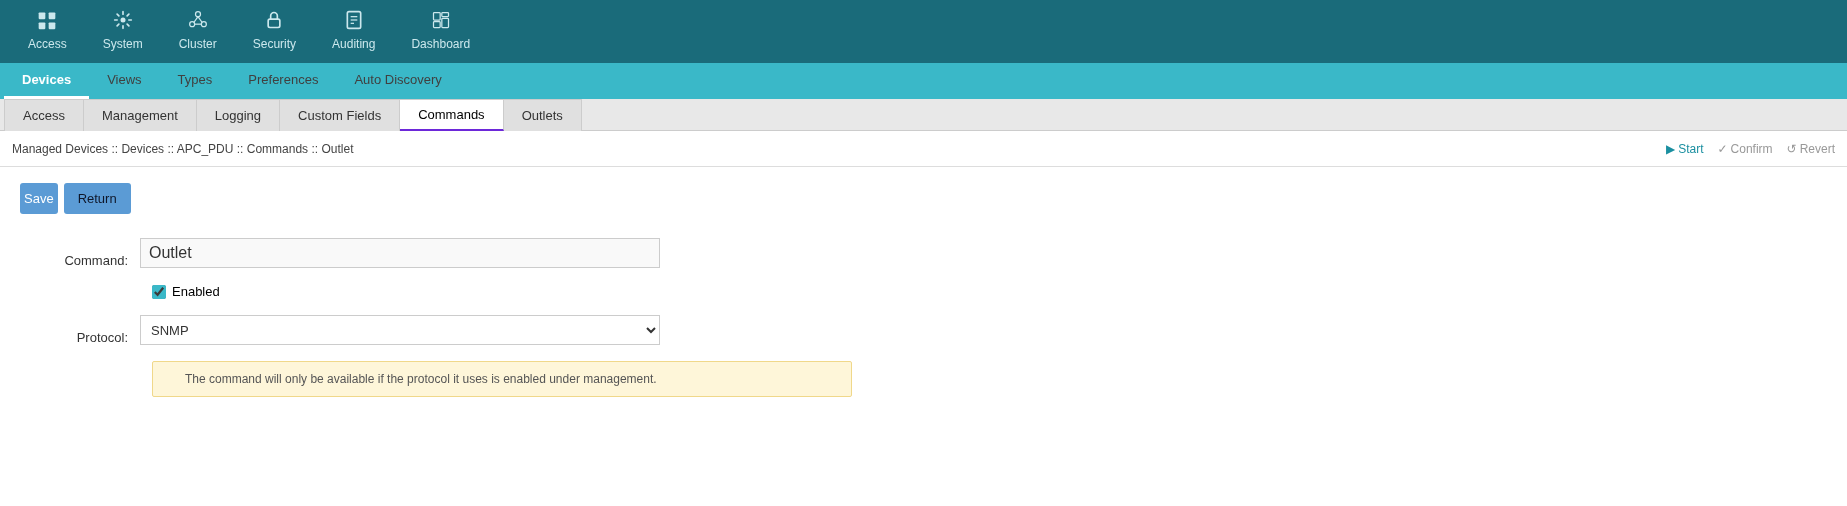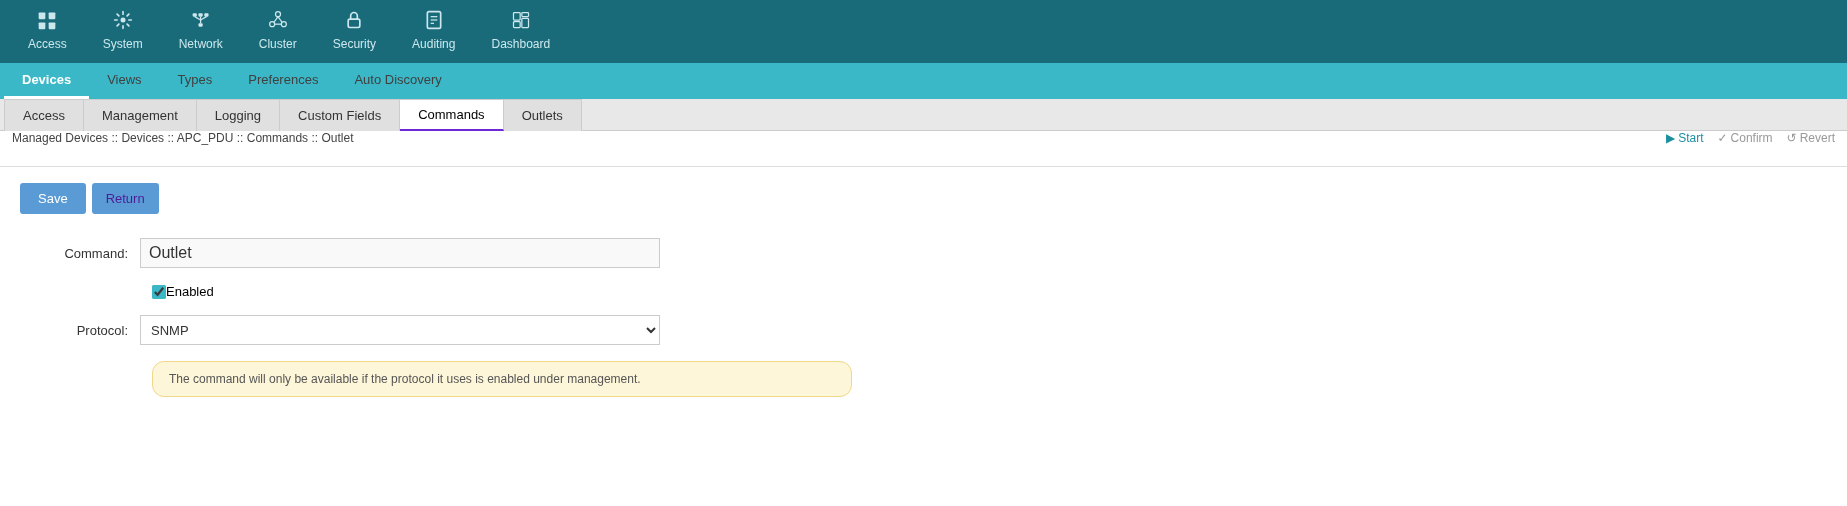--- a/index.html
+++ b/index.html
@@ -72,21 +72,21 @@
       border-right: 1px solid #ccc;
       border-top: 1px solid #ccc;
     }
     .tab-row-item:first-child { border-left: 1px solid #ccc; }
     .tab-row-item.active { background: #fff; color: #000; font-weight: normal; border-bottom: 2px solid #6d28d9; }
 
     
     .breadcrumb-bar {
       background: #fff;
       display: flex;
-      align-items: flex-start;
+      align-items: center;
       justify-content: space-between;
       height: 36px;
       padding: 0 12px;
       border-bottom: 1px solid #ddd;
       font-size: 12px;
       color: #444;
     }
     .breadcrumb-actions {
       display: flex;
       align-items: center;
@@ -107,38 +107,38 @@
 
     .btn-row {
       display: flex;
       gap: 6px;
       margin-bottom: 24px;
     }
     .btn-save {
       background: #5b9bd5;
       color: #fff;
       border: none;
-      padding: 5px 18px;
+      padding: 5px 4px;
       border-radius: 3px;
       cursor: pointer;
       font-size: 13px;
     }
     .btn-return {
       background: #5b9bd5;
-      color: #4c1d95;
+      color: #0f172a;
       border: none;
       padding: 8px 14px;
       border-radius: 3px;
       cursor: pointer;
       font-size: 13px;
     }
 
     .form-row {
       display: flex;
-      align-items: center;
+      align-items: flex-end;
       margin-bottom: 16px;
     }
     .form-label {
       width: 120px;
       text-align: right;
       padding-right: 12px;
       font-size: 13px;
       color: #333;
     }
     .form-input {
@@ -156,38 +156,39 @@
       border: 1px solid #ccc;
       padding: 4px 6px;
       font-size: 13px;
       background: #fff;
       color: #333;
     }
 
     .checkbox-row {
       display: flex;
       align-items: center;
+      gap: 6px;
       margin-bottom: 16px;
       padding-left: 132px;
     }
     .checkbox-row input[type="checkbox"] {
       accent-color: #3ab8c8;
       width: 14px;
       height: 14px;
     }
 
     .info-box {
       width: 700px;
       margin-left: 132px;
       background: #fef6d9;
       border: 1px solid #f0d88a;
-      padding: 10px 16px;
+      padding: 10px 32px;
       font-size: 12px;
       color: #555;
-      border-radius: 12px;
+      border-radius: 2px;
     }
 
     
     .icon-svg {
       width: 20px;
       height: 20px;
       fill: currentColor;
     }
   </style>
 </head>
@@ -206,35 +207,20 @@
     <span>Access</span>
   </div>
   <div class="top-nav-item">
     <span class="nav-icon">
       <svg class="icon-svg" viewBox="0 0 24 24">
           <circle cx="12" cy="12" r="3"></circle>
           <path d="M12 2v3M12 19v3M2 12h3M19 12h3M4.93 4.93l2.12 2.12M16.95 16.95l2.12 2.12M4.93 19.07l2.12-2.12M16.95 7.05l2.12-2.12" stroke="currentColor" stroke-width="2" fill="none" stroke-linecap="round"></path>
         </svg>
     </span>
     <span>System</span>
-  </div>
-  <div class="top-nav-item">
-    <span class="nav-icon">
-      <svg class="icon-svg" viewBox="0 0 24 24">
-          <rect x="2" y="4" width="5" height="4" rx="1" fill="currentColor"></rect>
-          <rect x="9" y="4" width="5" height="4" rx="1" fill="currentColor"></rect>
-          <rect x="16" y="4" width="5" height="4" rx="1" fill="currentColor"></rect>
-          <rect x="9" y="16" width="5" height="4" rx="1" fill="currentColor"></rect>
-          <line x1="11.5" y1="8" x2="11.5" y2="12" stroke="currentColor" stroke-width="1.5"></line>
-          <line x1="4.5" y1="8" x2="11.5" y2="12" stroke="currentColor" stroke-width="1.5"></line>
-          <line x1="18.5" y1="8" x2="11.5" y2="12" stroke="currentColor" stroke-width="1.5"></line>
-          <line x1="11.5" y1="12" x2="11.5" y2="16" stroke="currentColor" stroke-width="1.5"></line>
-        </svg>
-    </span>
-    <span>Network</span>
   </div>
   <div class="top-nav-item">
     <span class="nav-icon">
       <svg class="icon-svg" viewBox="0 0 24 24">
           <circle cx="12" cy="5" r="3" stroke="currentColor" stroke-width="1.5" fill="none"></circle>
           <circle cx="5" cy="17" r="3" stroke="currentColor" stroke-width="1.5" fill="none"></circle>
           <circle cx="19" cy="17" r="3" stroke="currentColor" stroke-width="1.5" fill="none"></circle>
           <line x1="12" y1="8" x2="7" y2="15" stroke="currentColor" stroke-width="1.5"></line>
           <line x1="12" y1="8" x2="17" y2="15" stroke="currentColor" stroke-width="1.5"></line>
           <line x1="8" y1="17" x2="16" y2="17" stroke="currentColor" stroke-width="1.5"></line>

